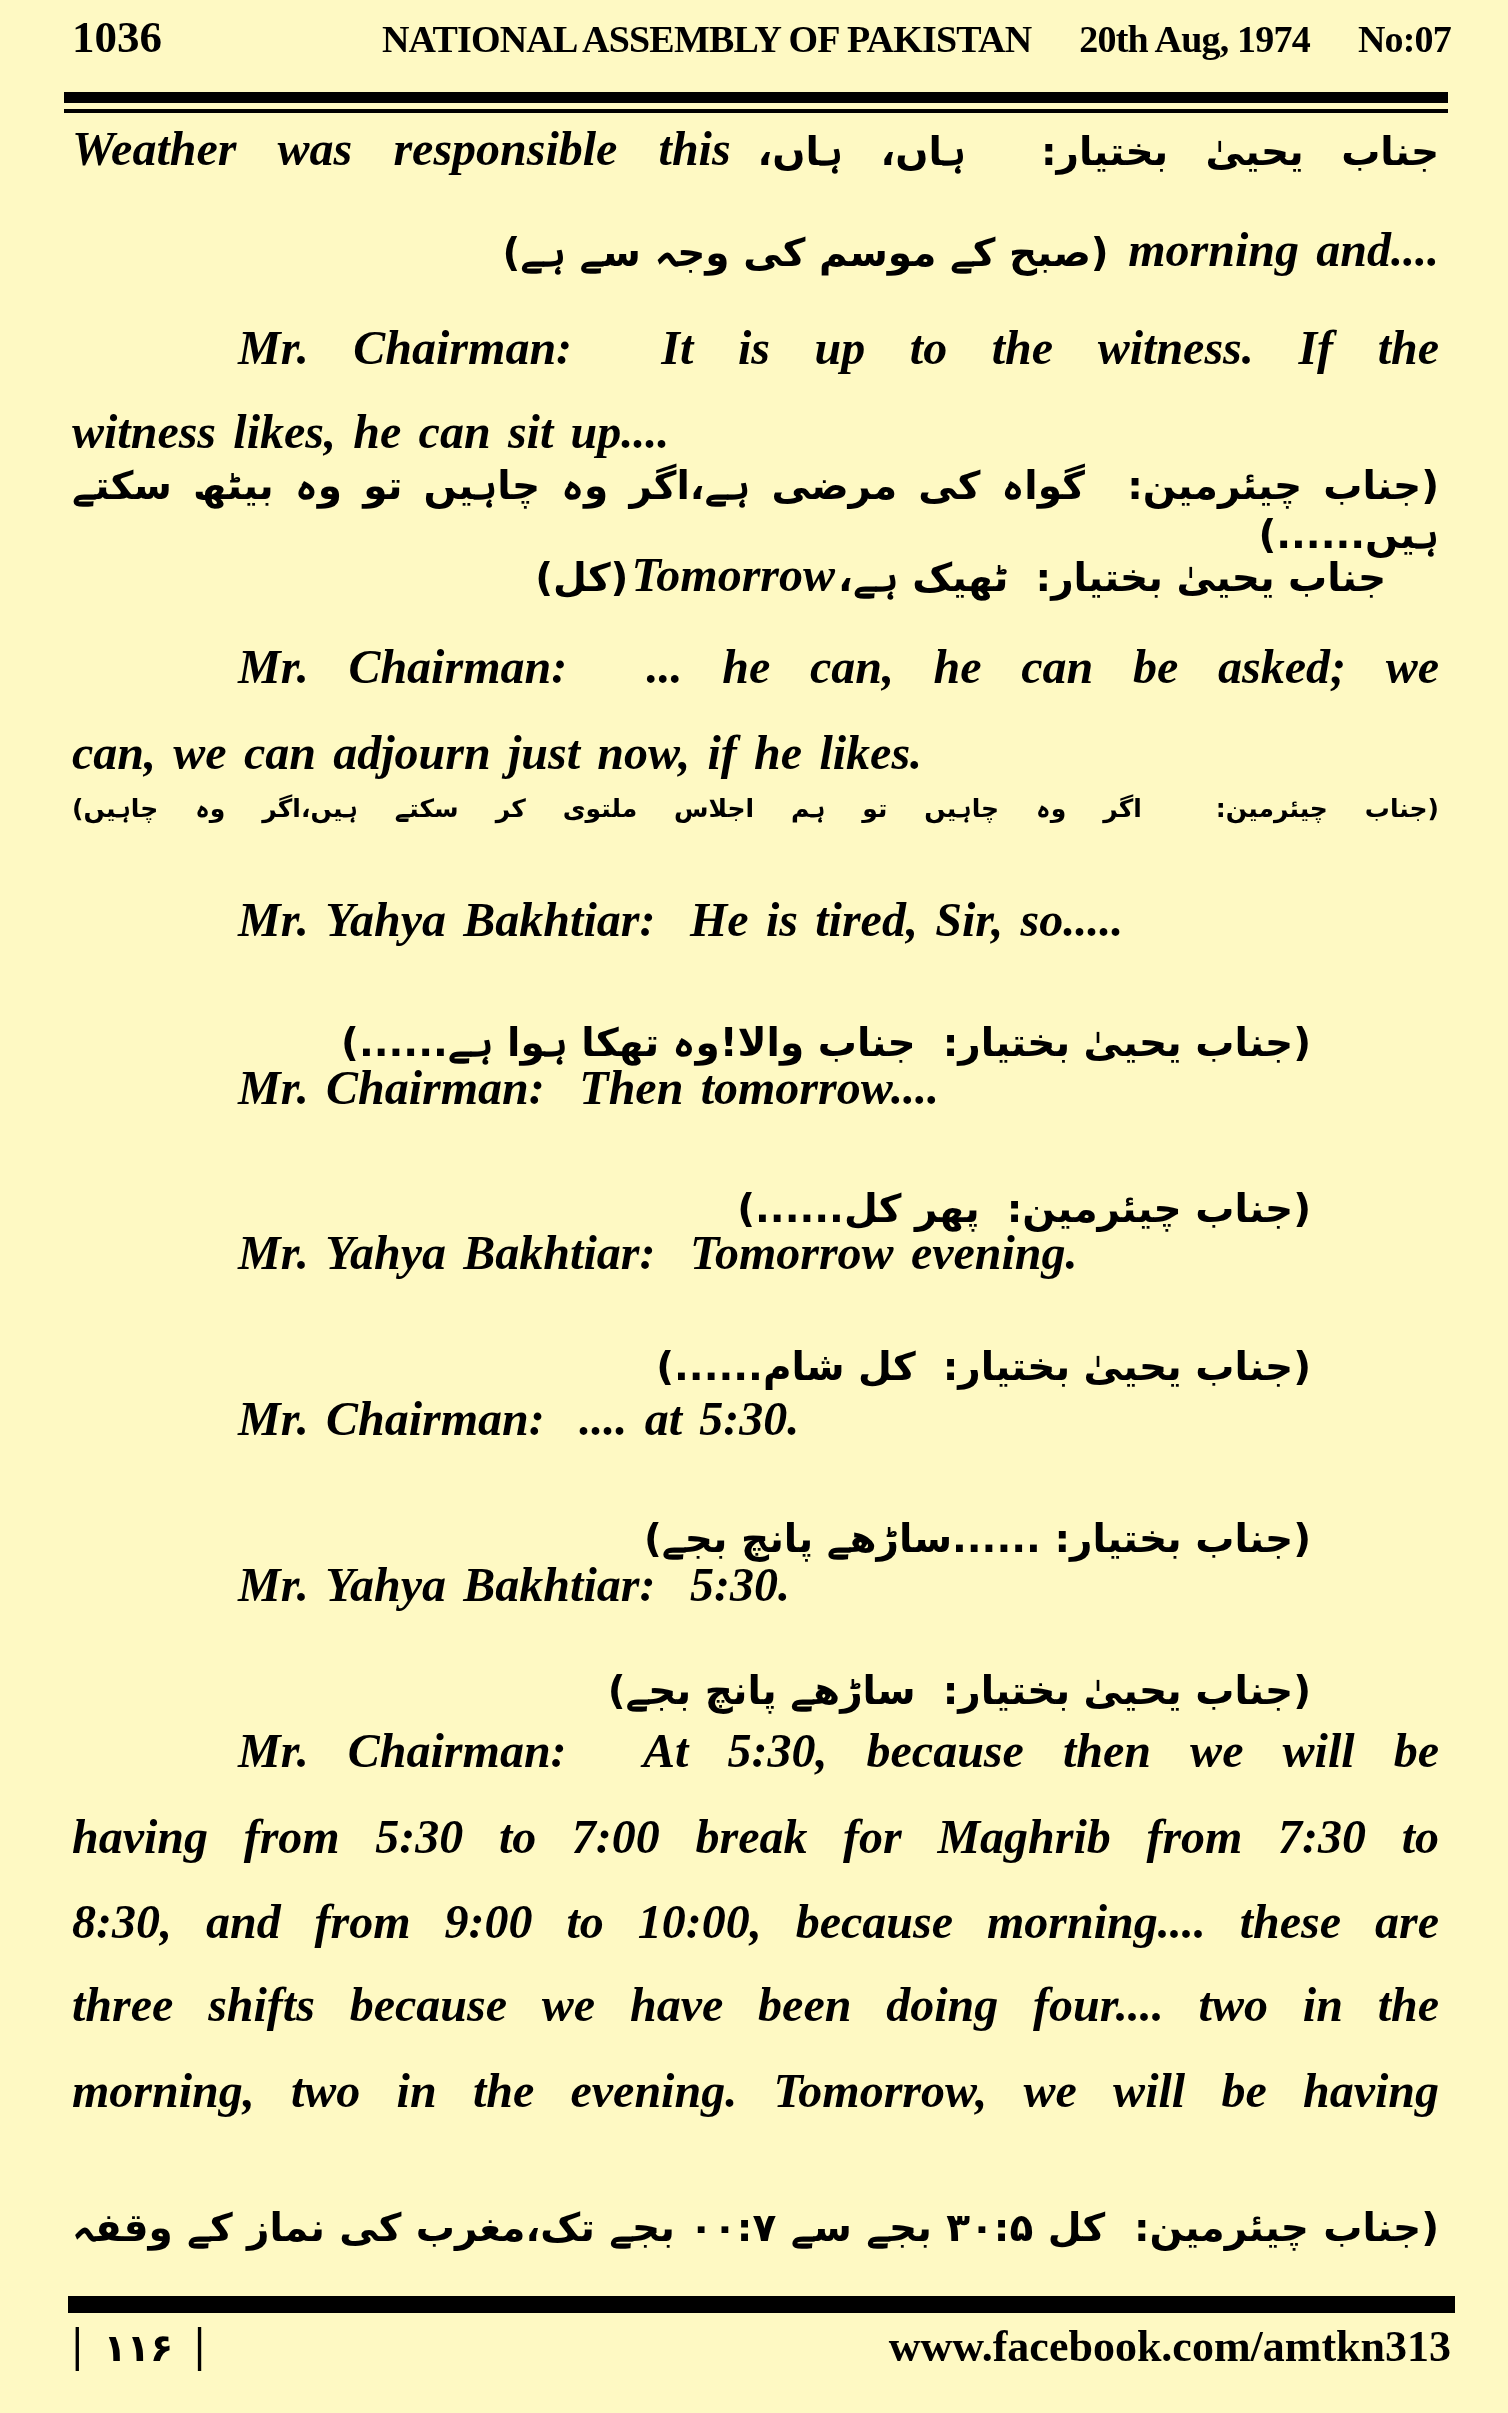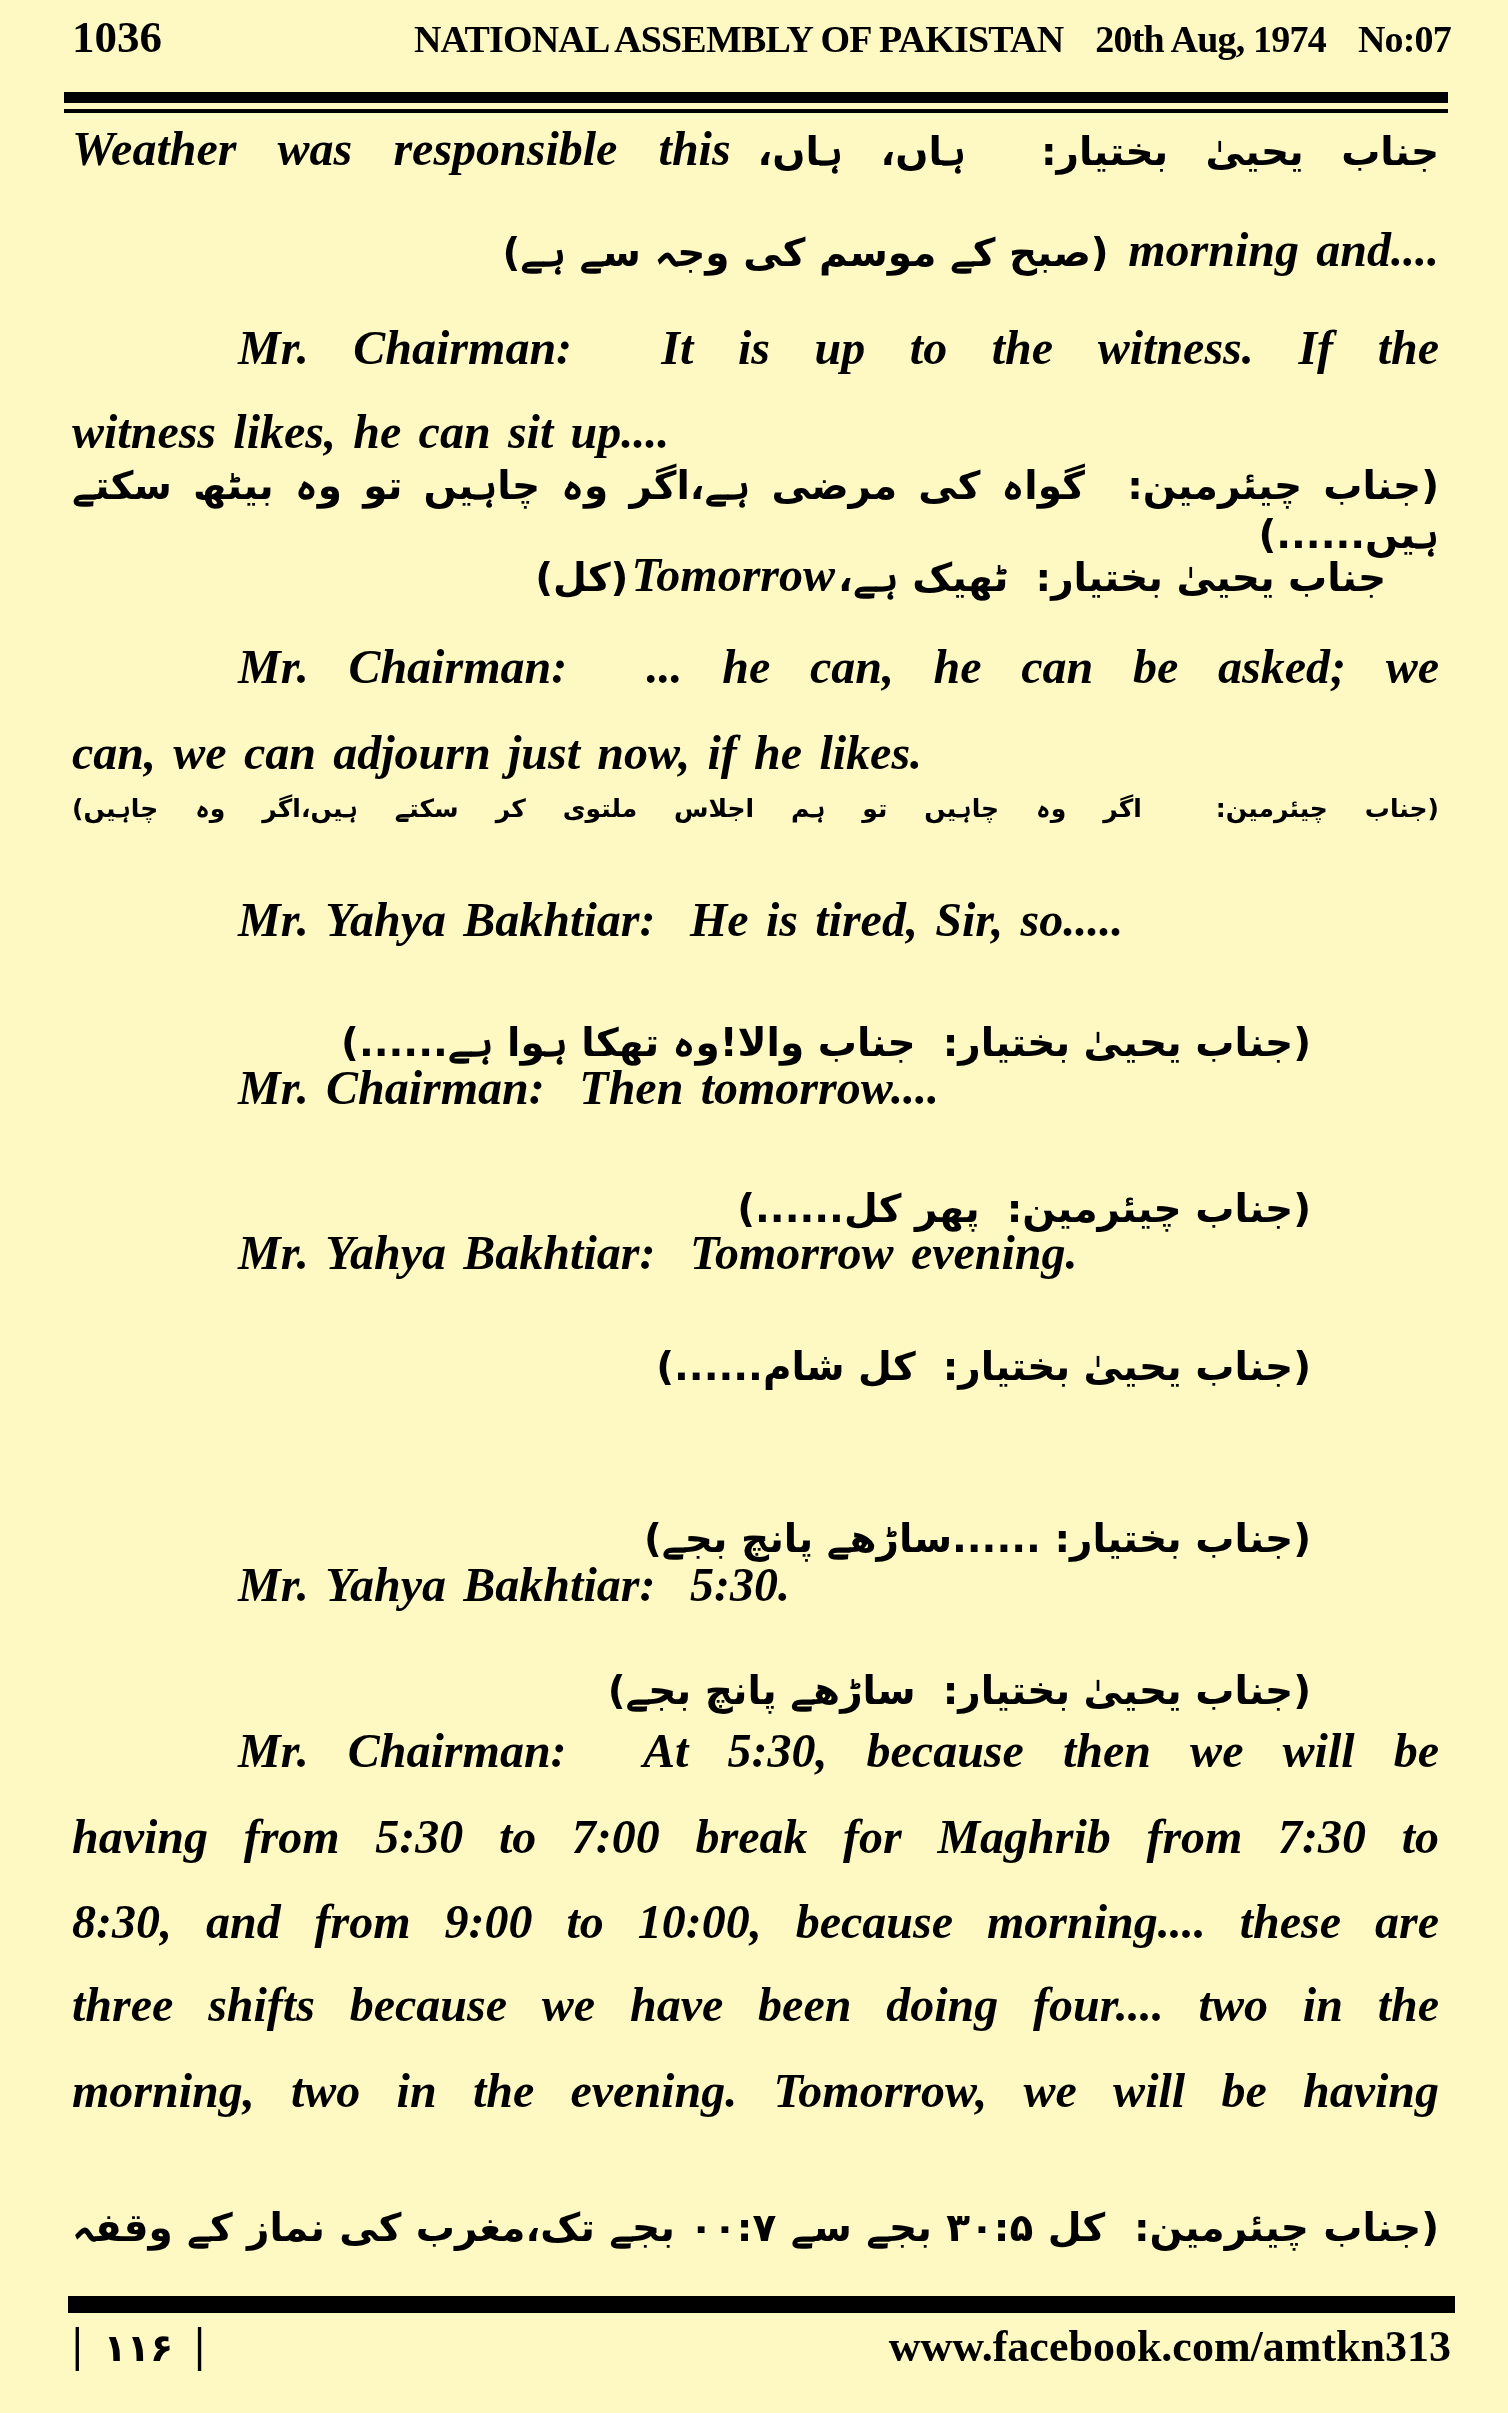--- a/index.html
+++ b/index.html
@@ -16,21 +16,21 @@
   .header {
     position: absolute; top: 10.6px; left: 72px; right: 57px;
     display: flex; justify-content: space-between; align-items: baseline;
   }
   .en-h {
     font-family: "Liberation Serif", serif;
     font-weight: bold; font-size: 38px; letter-spacing: -0.8px;
     white-space: nowrap;
   }
   .pg-num { font-size: 45px; letter-spacing: 0; }
-  .h-right { display: flex; gap: 32px; align-items: baseline; }
+  .h-right { display: flex; gap: 48px; align-items: baseline; }
   .rule { position: absolute; left: 64px; right: 60px; background: #000; }
   .rule-thick { top: 92px; height: 10.6px; }
   .rule-thin  { top: 109px; height: 3.8px; }
   
   .ln {
     position: absolute; left: 72px; right: 69px;
     line-height: 1.25;
   }
   .en {
     font-family: "Liberation Serif", serif;
@@ -98,20 +98,21 @@
 
   <div class="ln en indent just" style="top:637px">Mr. Chairman:&nbsp; ... he can, he can be asked; we</div>
   <div class="ln en" style="top:723px">can, we can adjourn just now, if he likes.</div>
   <div class="ln ur ur-sm rtl just" style="top:793px">(جناب چیئرمین:&nbsp; اگر وہ چاہیں تو ہم اجلاس ملتوی کر سکتے ہیں،اگر وہ چاہیں)</div>
   <div class="ln en indent" style="top:890px">Mr. Yahya Bakhtiar:&nbsp; He is tired, Sir, so.....</div>
   <div class="ln ur rtl mid" style="top:975px">(جناب یحییٰ بختیار:&nbsp; جناب والا!وہ تھکا ہوا ہے......)</div>
   <div class="ln en indent" style="top:1058px">Mr. Chairman:&nbsp; Then tomorrow....</div>
   <div class="ln ur rtl mid" style="top:1141px">(جناب چیئرمین:&nbsp; پھر کل......)</div>
   <div class="ln en indent" style="top:1223px">Mr. Yahya Bakhtiar:&nbsp; Tomorrow evening.</div>
   <div class="ln ur rtl mid" style="top:1299px">(جناب یحییٰ بختیار:&nbsp; کل شام......)</div>
+  <div class="ln en indent" style="top:1389px">Mr. Chairman:&nbsp; .... at 5:30.</div>
   <div class="ln ur rtl mid" style="top:1471px">(جناب بختیار: ......ساڑھے پانچ بجے)</div>
   <div class="ln en indent" style="top:1555px">Mr. Yahya Bakhtiar:&nbsp; 5:30.</div>
   <div class="ln ur rtl mid" style="top:1623px">(جناب یحییٰ بختیار:&nbsp; ساڑھے پانچ بجے)</div>
   <div class="ln en indent just" style="top:1721px">Mr. Chairman:&nbsp; At 5:30, because then we will be</div>
   <div class="ln en just" style="top:1807px">having from 5:30 to 7:00 break for Maghrib from 7:30 to</div>
   <div class="ln en just" style="top:1892px">8:30, and from 9:00 to 10:00, because morning.... these are</div>
   <div class="ln en just" style="top:1975px">three shifts because we have been doing four.... two in the</div>
   <div class="ln en just" style="top:2061px">morning, two in the evening. Tomorrow, we will be having</div>
   <div class="ln ur rtl just" style="top:2204px">(جناب چیئرمین:&nbsp; کل ۳۰:۵ بجے سے ۰۰:۷ بجے تک،مغرب کی نماز کے وقفہ</div>
 

